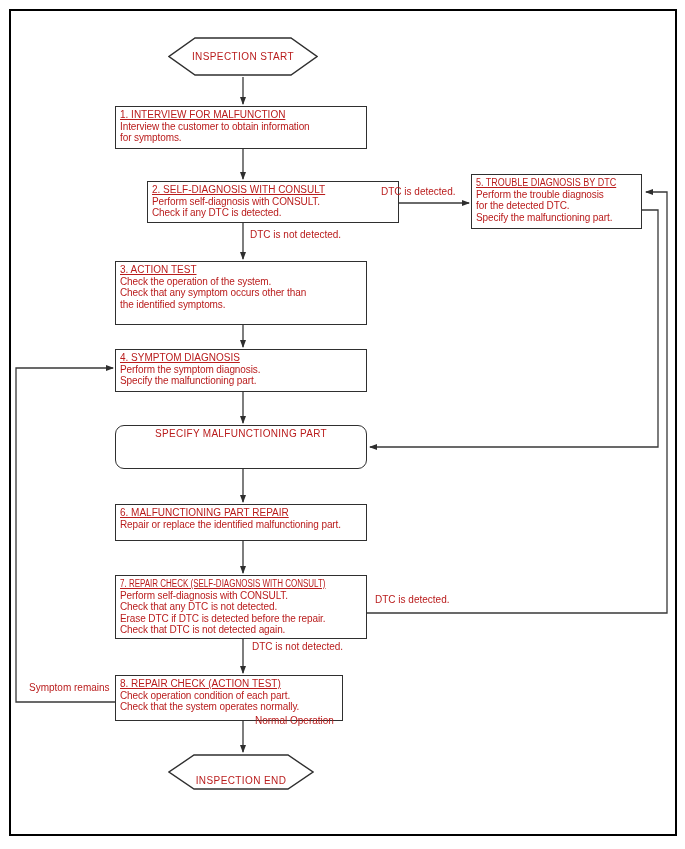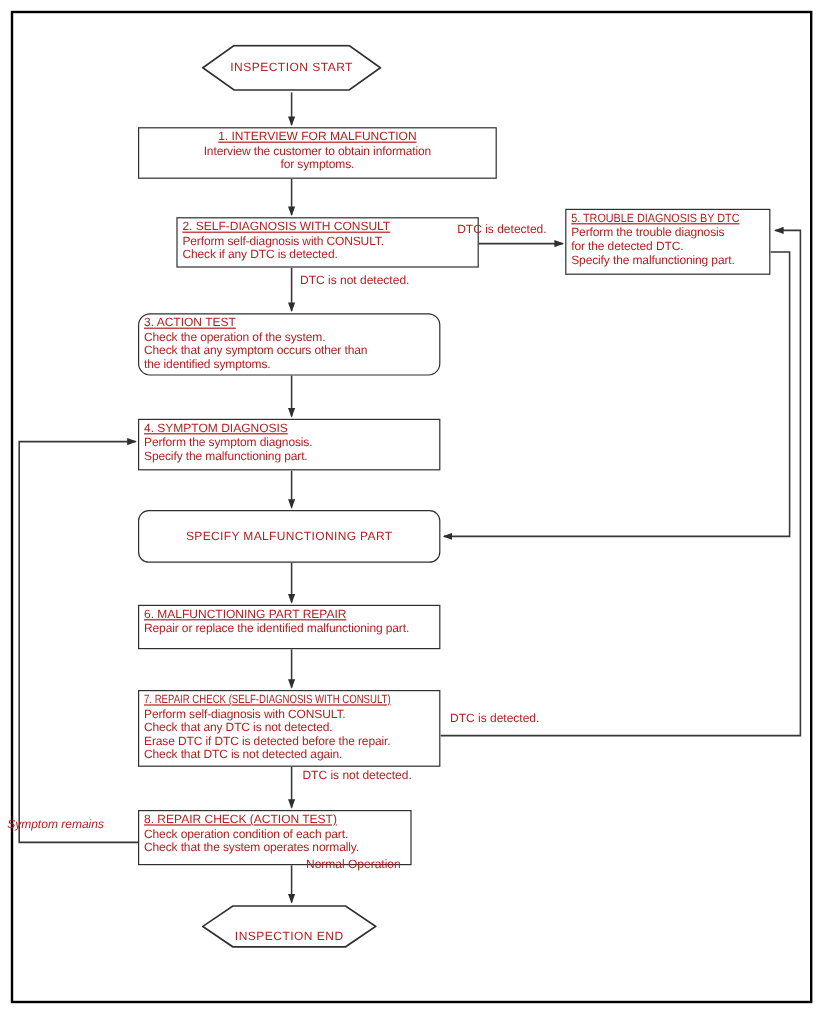--- a/index.html
+++ b/index.html
@@ -24,21 +24,21 @@
   .box .body { white-space:pre; letter-spacing:-0.1px; }
   .title-condensed {
     display:inline-block; transform:scaleX(0.80); transform-origin:0 50%;
     white-space:nowrap; text-decoration:underline; text-underline-offset:1px;
   }
   .title-condensed-sm {
     display:inline-block; transform:scaleX(0.90); transform-origin:0 50%;
     white-space:nowrap; text-decoration:underline; text-underline-offset:1px;
   }
   .rounded {
-    display:flex; align-items:center; justify-content:center;
+    display:flex; justify-content:center;
     border-radius:9px; font-size:10px; letter-spacing:0.3px;
   }
   .term { position:absolute; }
   .term svg { position:absolute; left:0; top:0; }
   .term .tlabel {
     position:absolute; left:0; top:0; right:0; bottom:0;
     display:flex; align-items:center; justify-content:center;
     font-size:10px; letter-spacing:0.4px; white-space:nowrap;
   }
   .lbl { position:absolute; font-size:10px; white-space:nowrap; }
@@ -76,40 +76,40 @@
     </g>
   </svg>
 
   <div class="term" style="left:168px; top:37px; width:150px; height:39px;">
     <svg width="150" height="39" viewBox="0 0 150 39">
       <polygon points="27,1 123,1 149,19.5 123,38 27,38 1,19.5" fill="#ffffff" stroke="#2f2f2f" stroke-width="1.4"></polygon>
     </svg>
     <div class="tlabel">INSPECTION START</div>
   </div>
 
-  <div class="box" style="left:115px; top:106px; width:299px; height:43px;text-align:center;">
+  <div class="box" style="left:115px; top:106px; width:252px; height:43px;">
     <span class="title">1. INTERVIEW FOR MALFUNCTION</span>
     <div class="body">Interview the customer to obtain information
 for symptoms.</div>
   </div>
 
   <div class="box" style="left:115px; top:181px; width:252px; height:42px;margin-left:32px;">
     <span class="title">2. SELF-DIAGNOSIS WITH CONSULT</span>
     <div class="body">Perform self-diagnosis with CONSULT.
 Check if any DTC is detected.</div>
   </div>
 
   <div class="box" style="left:471px; top:174px; width:171px; height:55px;">
     <span class="title-condensed-sm">5. TROUBLE DIAGNOSIS BY DTC</span>
     <div class="body">Perform the trouble diagnosis
 for the detected DTC.
 Specify the malfunctioning part.</div>
   </div>
 
-  <div class="box" style="left:115px; top:261px; width:252px; height:52px;border-radius:10px;">
+  <div class="box" style="left:115px; top:261px; width:252px; height:64px;">
     <span class="title">3. ACTION TEST</span>
     <div class="body">Check the operation of the system.
 Check that any symptom occurs other than
 the identified symptoms.</div>
   </div>
 
   <div class="box" style="left:115px; top:349px; width:252px; height:43px;">
     <span class="title">4. SYMPTOM DIAGNOSIS</span>
     <div class="body">Perform the symptom diagnosis.
 Specify the malfunctioning part.</div>
@@ -143,17 +143,17 @@
       <polygon points="26,1 120,1 145,18 120,35 26,35 1,18" fill="#ffffff" stroke="#2f2f2f" stroke-width="1.4"></polygon>
     </svg>
     <div class="tlabel">INSPECTION END</div>
   </div>
 
   <div class="lbl" style="left:381px; top:186px;">DTC is detected.</div>
   <div class="lbl" style="left:250px; top:229px;">DTC is not detected.</div>
   <div class="lbl" style="left:375px; top:594px;">DTC is detected.</div>
   <div class="lbl" style="left:252px; top:641px;">DTC is not detected.</div>
   <div class="lbl" style="left:255px; top:715px;">Normal Operation</div>
-  <div class="lbl" style="left:6px; top:682px;font-style:italic;">Symptom remains</div>
+  <div class="lbl" style="left:29px; top:682px;">Symptom remains</div>
 
   <div class="code">JSOIA0485GB</div>
 
 </div>
 
 </body></html>

